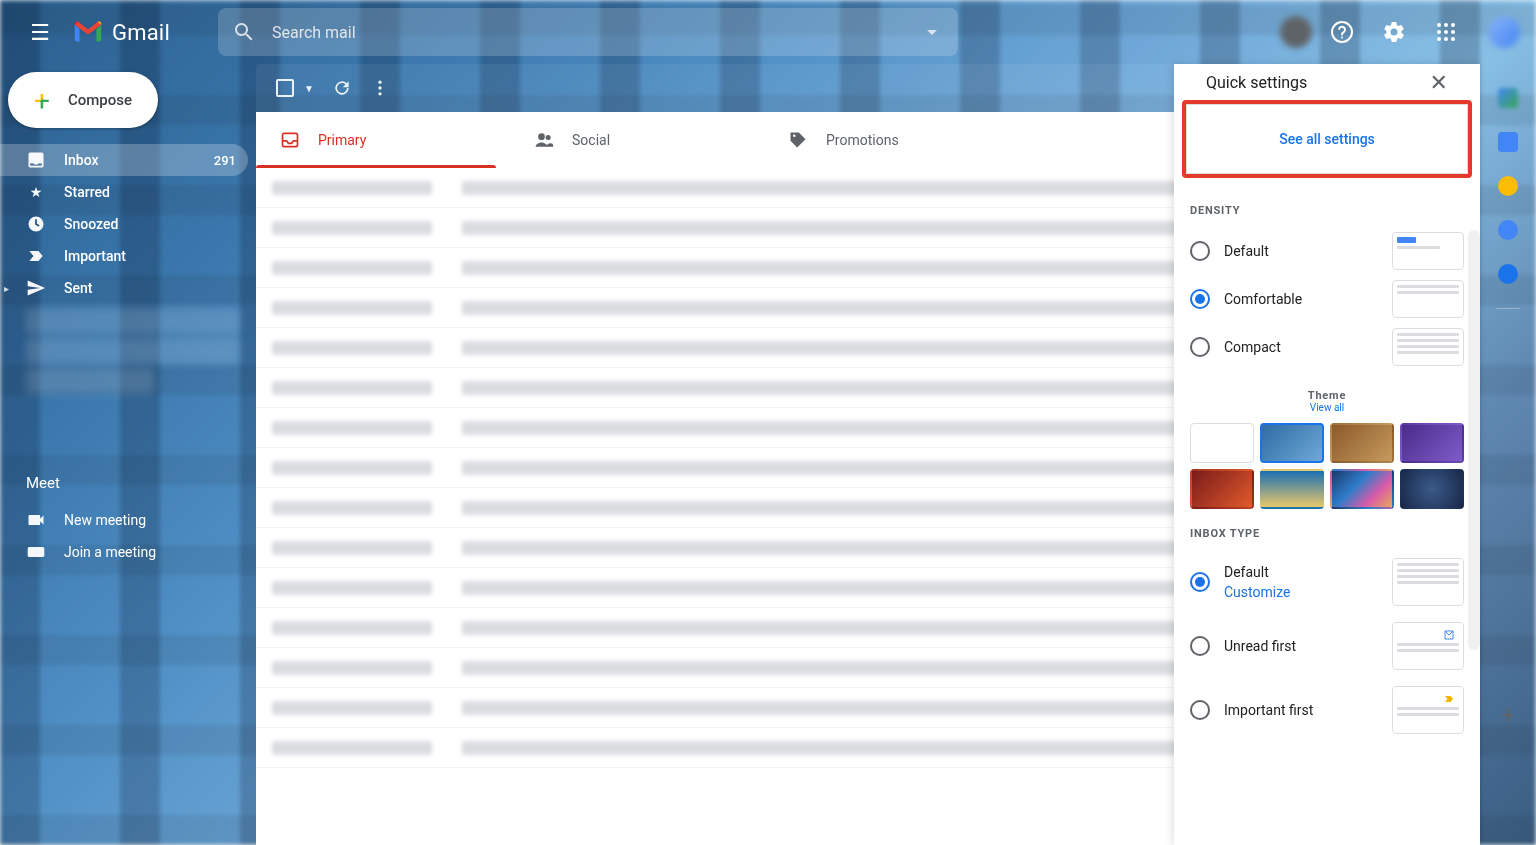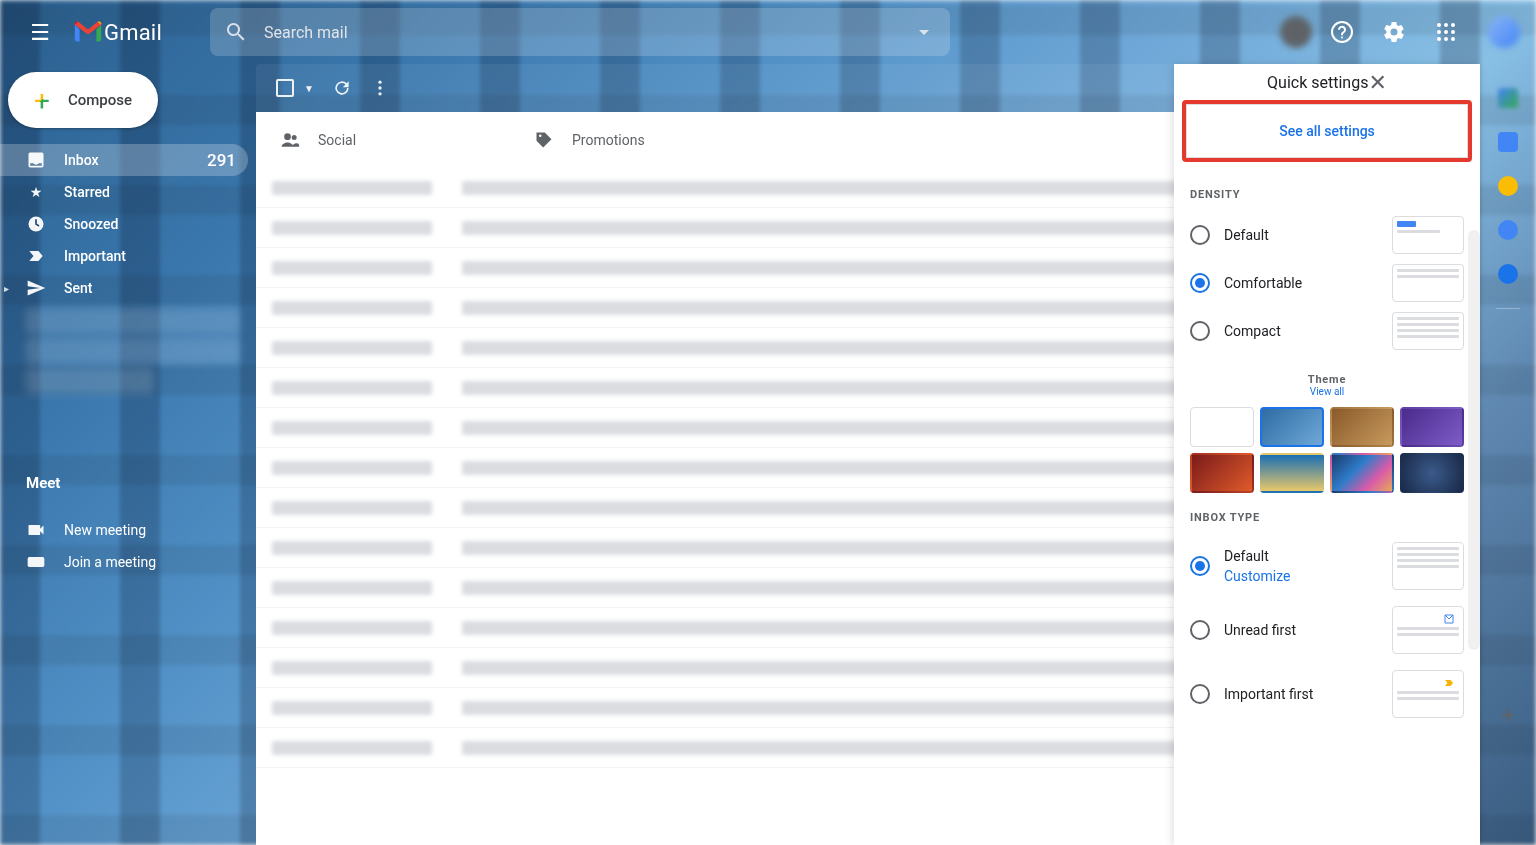--- a/index.html
+++ b/index.html
@@ -2,47 +2,47 @@
 <html><head>
 <meta charset="utf-8">
 <style>
   * { box-sizing: border-box; margin: 0; padding: 0; font-family: 'Google Sans', Roboto, Arial, sans-serif; }
   body { width: 1536px; height: 845px; overflow: hidden; background: #f1f3f4; position: relative; }
   .bg-image { position: absolute; inset: 0; background: linear-gradient(135deg, #1a4d7c 0%, #2e6ca3 20%, #4a8bc2 35%, #6fa8d8 50%, #8ec5e8 65%, #5b7fa6 80%, #2d4a6b 100%); filter: blur(2px); z-index: 0; }
   .bg-image::after { content:''; position:absolute; inset:0; background: repeating-linear-gradient(90deg, rgba(45,74,107,.35) 0 40px, rgba(110,168,216,.2) 40px 120px), repeating-linear-gradient(0deg, rgba(0,0,0,.1) 0 30px, transparent 30px 90px); }
   .header { position: relative; z-index: 2; height: 64px; display: flex; align-items: center; padding: 0 16px; gap: 8px; }
   .menu-btn { width: 48px; height: 48px; border-radius: 50%; display: flex; align-items: center; justify-content: center; cursor: pointer; }
   .hamburger { color: #fff; font-size: 22px; }
-  .logo-wrap { display: flex; align-items: center; gap: 0; margin-right: 40px; cursor: pointer; }
+  .logo-wrap { display: flex; align-items: center; gap: 8px; margin-right: 40px; cursor: pointer; }
   .gmail-logo-icon { width: 32px; height: 24px; position: relative; }
   .gmail-logo-icon svg { width: 100%; height: 100%; }
   .logo-text { color: #fff; font-size: 22px; font-weight: 400; letter-spacing: .2px; }
   .search-bar { flex: 0 0 740px; height: 48px; background: rgba(255,255,255,.18); border-radius: 8px; display: flex; align-items: center; padding: 0 14px; gap: 16px; color: #e8eaed; }
   .search-icon { width: 24px; height: 24px; opacity: .9; }
   .search-placeholder { flex: 1; font-size: 16px; opacity: .95; }
   .search-options { width: 24px; height: 24px; opacity: .9; cursor: pointer; }
   .header-right { margin-left: auto; display: flex; align-items: center; gap: 8px; }
   .hdr-icon { width: 44px; height: 44px; border-radius: 50%; display: flex; align-items: center; justify-content: center; color: #fff; cursor: pointer; }
   .hdr-icon svg { width: 24px; height: 24px; }
   .avatar-sm { width: 32px; height: 32px; border-radius: 50%; background: #5f6368; filter: blur(3px); }
   .avatar-dot { width: 32px; height: 32px; border-radius: 50%; background: linear-gradient(135deg,#8ab4f8,#4285f4); filter: blur(3px); margin-left: 12px; }
   .main { position: absolute; top: 64px; left: 0; right: 0; bottom: 0; z-index: 2; display: flex; }
   .sidebar { width: 256px; padding-top: 8px; color: #fff; }
   .compose-btn { margin: 0 0 16px 8px; height: 56px; width: 150px; background: #fff; border-radius: 28px; display: flex; align-items: center; gap: 14px; padding: 0 22px; box-shadow: 0 1px 3px rgba(0,0,0,.3); cursor: pointer; color: #3c4043; font-size: 15px; font-weight: 500; }
   .compose-plus { width: 24px; height: 24px; position: relative; }
   .compose-plus::before { content:'+'; position:absolute; inset:0; display:flex; align-items:center; justify-content:center; font-size:28px; font-weight:400; background: linear-gradient(135deg,#ea4335 0 25%, #fbbc04 25% 50%, #34a853 50% 75%, #4285f4 75%); -webkit-background-clip:text; color:transparent; }
   .nav-item { height: 32px; display: flex; align-items: center; gap: 18px; padding: 0 12px 0 26px; border-radius: 0 16px 16px 0; margin-right: 8px; cursor: pointer; font-size: 14px; font-weight: 500; }
   .nav-item.active { background: rgba(255,255,255,.24); }
-  .nav-item .count { margin-left: auto; font-size: 17px; }
+  .nav-item .count { margin-left: auto; font-size: 13px; }
   .nav-icon { width: 20px; height: 20px; display: inline-flex; align-items: center; justify-content: center; opacity: .95; }
   .nav-sent-row { position: relative; }
   .nav-sent-caret { position: absolute; left: 4px; top: 50%; transform: translateY(-50%); font-size: 10px; opacity: .8; }
   .nav-blur { height: 26px; margin: 4px 16px 4px 26px; background: rgba(255,255,255,.15); filter: blur(4px); border-radius: 4px; }
   .meet-section { margin-top: 80px; padding: 0 0 0 26px; }
-  .meet-title { font-size: 15px; font-weight: 700; margin-bottom: 22px; }
+  .meet-title { font-size: 15px; font-weight: 400; margin-bottom: 12px; }
   .meet-item { display: flex; align-items: center; gap: 18px; font-size: 14px; height: 32px; cursor: pointer; }
   .content-area { flex: 1; display: flex; flex-direction: column; position: relative; margin-right: 56px; }
   .toolbar { height: 48px; display: flex; align-items: center; padding: 0 16px; gap: 18px; color: #fff; background: rgba(255,255,255,.06); border-radius: 4px 4px 0 0; margin-right: 0; }
   .select-box { width: 18px; height: 18px; border: 2px solid #fff; border-radius: 2px; margin-left: 4px; opacity: .9; }
   .select-caret { font-size: 10px; opacity: .9; margin-left: -8px; }
   .tb-icon { width: 20px; height: 20px; cursor: pointer; opacity: .9; }
   .tb-icon svg { width: 100%; height: 100%; }
   .tb-right { margin-left: auto; display: flex; align-items: center; gap: 18px; font-size: 13px; opacity: .95; }
   .tb-nav-arrow { width: 24px; cursor: pointer; text-align: center; font-size: 18px; }
   .tabs { height: 56px; background: #fff; display: flex; border-radius: 0; }
@@ -50,24 +50,24 @@
   .tab.active { color: #d93025; }
   .tab.active::after { content:''; position:absolute; left:0; right:14px; bottom:0; height:3px; background:#d93025; border-radius: 3px 3px 0 0; }
   .tab-icon { width: 20px; height: 20px; }
   .tab-icon svg { width: 100%; height: 100%; }
   .message-list { flex: 1; background: #fff; overflow: hidden; }
   .msg-row { height: 40px; display: flex; align-items: center; padding: 0 16px; gap: 30px; border-bottom: 1px solid #f1f3f4; }
   .msg-blur { height: 14px; background: #dadce0; border-radius: 2px; filter: blur(2px); }
   .msg-sender { width: 160px; }
   .msg-subj { flex: 1; }
   .settings-panel { position: absolute; right: 56px; top: 64px; bottom: 0; width: 306px; background: #fff; z-index: 5; box-shadow: -2px 0 8px rgba(0,0,0,.12); display: flex; flex-direction: column; }
-  .sp-header { height: 36px; display: flex; align-items: center; justify-content: center; padding: 0 32px; font-size: 16px; color: #202124; }
+  .sp-header { height: 36px; display: flex; align-items: center; justify-content: space-between; padding: 0 32px; font-size: 16px; color: #202124; }
   .sp-close { cursor: pointer; font-size: 22px; color: #5f6368; }
   .sp-see-all-wrap { margin: 0 8px 8px; border: 4px solid #e4392c; border-radius: 4px; }
-  .sp-see-all { height: 54px; display: flex; align-items: center; justify-content: center; color: #1a73e8; font-size: 14px; font-weight: 500; border: 1px solid #dadce0; cursor: pointer; }
+  .sp-see-all { height: 70px; display: flex; align-items: center; justify-content: center; color: #1a73e8; font-size: 14px; font-weight: 500; border: 1px solid #dadce0; cursor: pointer; }
   .sp-body { flex: 1; overflow-y: auto; padding: 0 16px 16px; }
   .sp-section-title { font-size: 11px; font-weight: 700; letter-spacing: .8px; color: #5f6368; margin: 18px 0 10px; text-transform: uppercase; }
   .sp-row { display: flex; align-items: center; gap: 14px; height: 48px; }
   .sp-radio { width: 20px; height: 20px; border: 2px solid #5f6368; border-radius: 50%; position: relative; cursor: pointer; flex-shrink:0; }
   .sp-radio.checked { border-color: #1a73e8; }
   .sp-radio.checked::after { content:''; position:absolute; inset:3px; background:#1a73e8; border-radius:50%; }
   .sp-label { font-size: 14px; color: #202124; flex: 1; }
   .sp-sublink { font-size: 14px; color: #1a73e8; cursor: pointer; }
   .sp-thumb { width: 72px; height: 38px; border: 1px solid #dadce0; border-radius: 4px; background: #fff; padding: 4px; display: flex; flex-direction: column; gap: 3px; margin-left: auto; flex-shrink:0; }
   .sp-thumb-line { height: 3px; background: #dadce0; border-radius: 1px; }
@@ -233,20 +233,27 @@
             <circle cx="12" cy="12" r="2"></circle>
             <circle cx="12" cy="19" r="2"></circle>
           </svg></span>
       <div class="tb-right">
         <span>1–50 of 976</span>
         <span class="tb-nav-arrow">‹</span>
         <span class="tb-nav-arrow">›</span>
       </div>
     </div>
     <div class="tabs">
+      <div class="tab active">
+        <span class="tab-icon"><svg viewBox="0 0 24 24" fill="none" stroke="currentColor" stroke-width="2">
+              <rect x="3" y="4" width="18" height="16" rx="2"></rect>
+              <path d="M3 13h5l2 3h4l2-3h5"></path>
+            </svg></span>
+        <span>Primary</span>
+      </div>
       <div class="tab">
         <span class="tab-icon"><svg viewBox="0 0 24 24" fill="currentColor">
               <circle cx="9" cy="8" r="4"></circle>
               <circle cx="17" cy="9" r="3"></circle>
               <path d="M2 20c0-3 4-5 7-5s7 2 7 5zM15 20c0-2 2-4 5-4 2 0 3 1 3 3v1z"></path>
             </svg></span>
         <span>Social</span>
       </div>
       <div class="tab">
         <span class="tab-icon"><svg viewBox="0 0 24 24" fill="currentColor">

